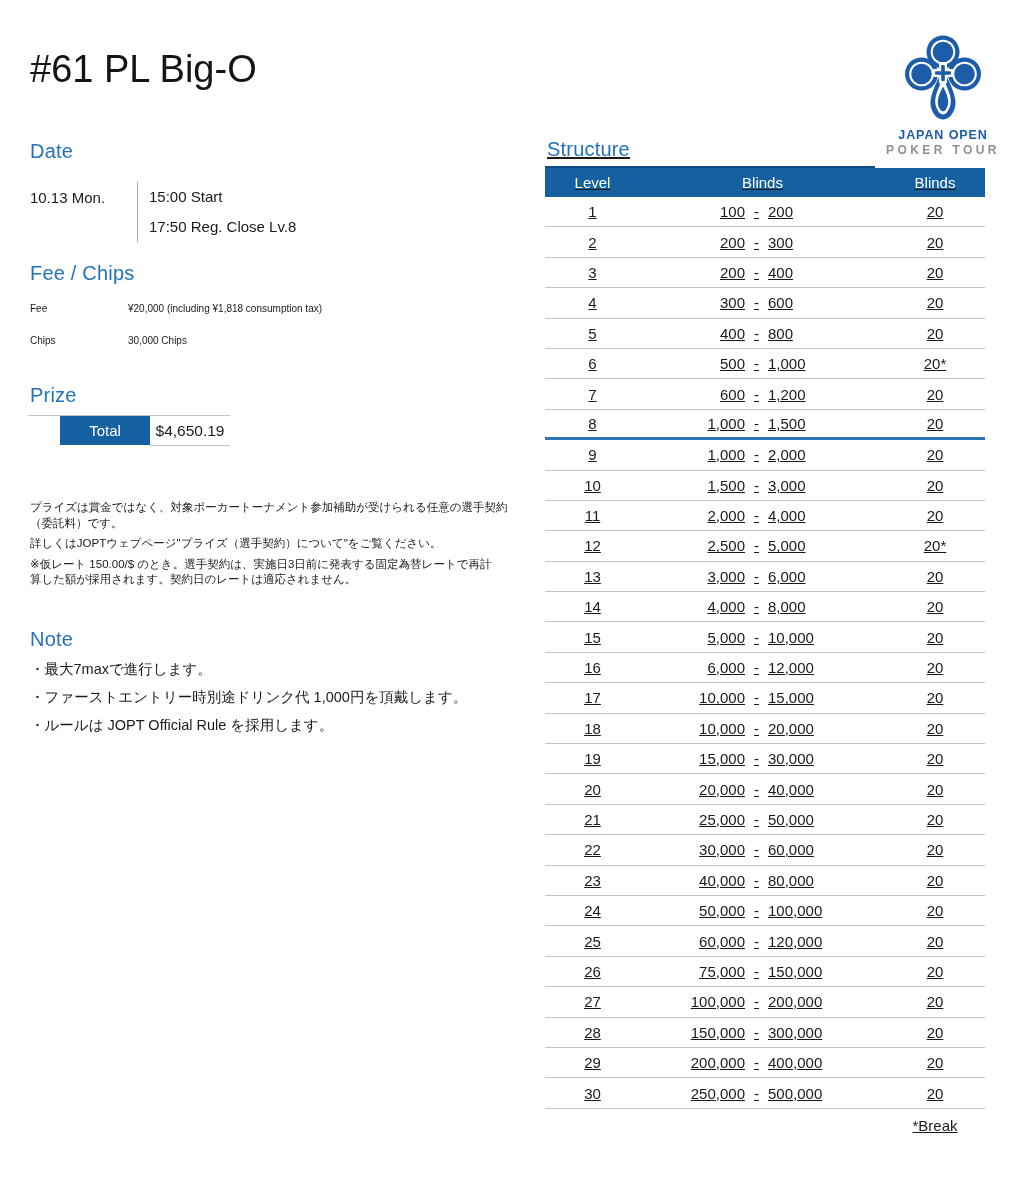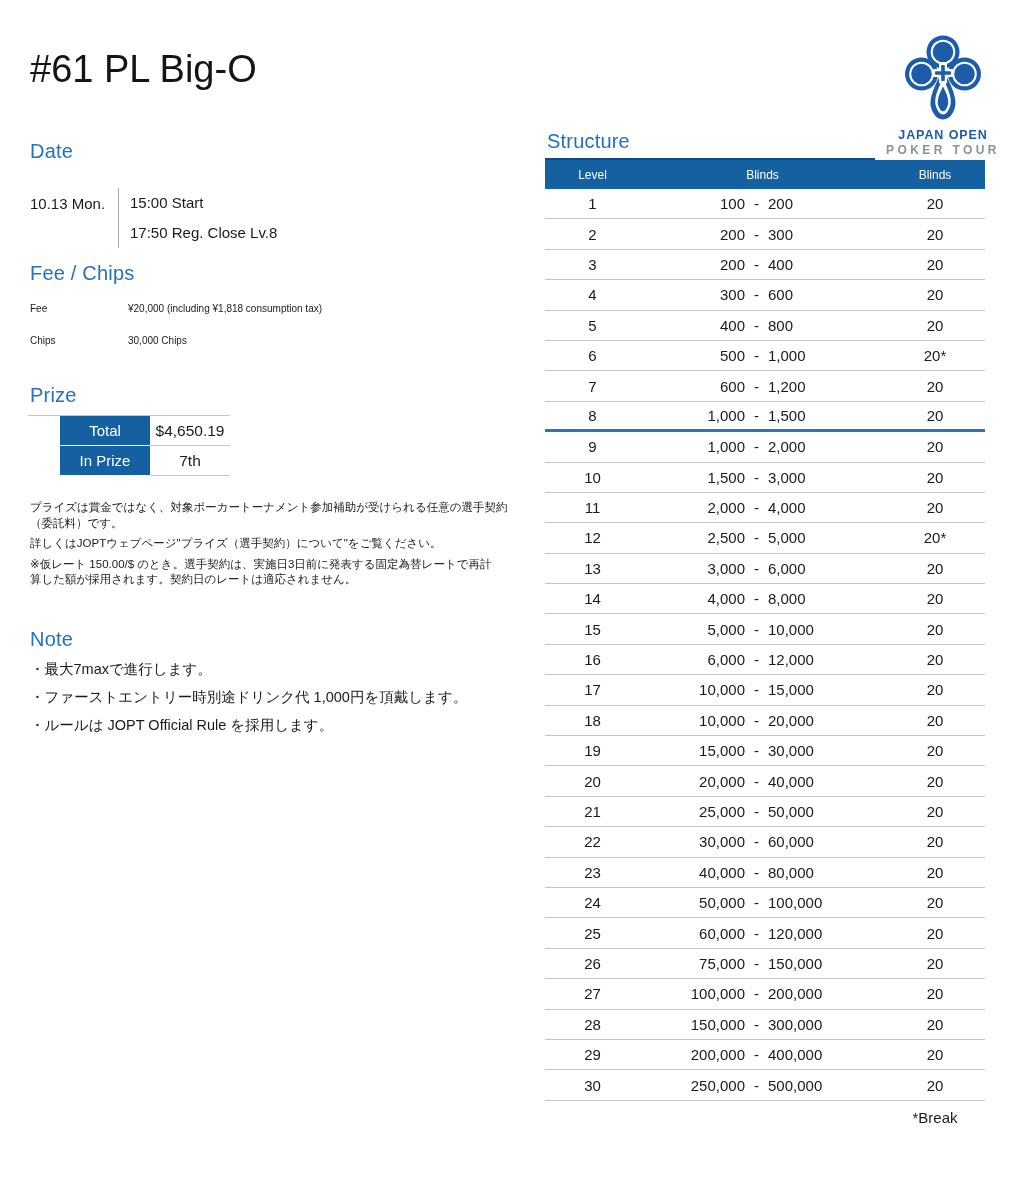--- a/index.html
+++ b/index.html
@@ -30,21 +30,21 @@
   }
 
   
   .logo{position:absolute;left:886px;top:30px;width:114px;text-align:center;}
   .logo svg{display:block;margin:0 auto;}
   .logo-line1{font-size:12.5px;font-weight:bold;color:var(--logo-blue);letter-spacing:0.9px;margin-top:3px;}
   .logo-line2{font-size:12px;font-weight:bold;color:var(--logo-gray);letter-spacing:3.4px;margin-top:1px;}
 
   
   .date-sec{position:absolute;left:30px;top:140px;}
-  .date-body{display:flex;margin-top:25px;}
+  .date-body{display:flex;margin-top:19px;gap:19px;}
   .date-day{width:88px;font-size:15px;padding-top:7px;}
   .date-times{border-left:1px solid #ABABAB;padding-left:11px;}
   .time-line{height:30px;line-height:30px;font-size:15px;}
 
   
   .fee-sec{position:absolute;left:30px;top:262px;}
   .kv-rows{margin-top:8px;}
   .kv-row{display:flex;height:32px;line-height:32px;font-size:10px;}
   .kv-label{width:98px;}
 
@@ -64,28 +64,28 @@
   .disclaimer{position:absolute;left:30px;top:500px;width:492px;font-size:11.5px;line-height:15.5px;}
   .disc-par{margin-bottom:5px;}
   .disc-line{white-space:nowrap;}
 
   
   .note-sec{position:absolute;left:30px;top:628px;}
   .note-items{margin-top:4px;}
   .note-line{font-size:14.5px;line-height:28px;white-space:nowrap;}
 
   
-  .structure-sec{position:absolute;left:545px;top:130px;width:440px;}
+  .structure-sec{position:absolute;left:545px;top:138px;width:440px;text-decoration:underline;}
   .structure-heading{margin:0 0 7px 2px;}
   .s-table{width:440px;position:relative;}
   .s-topline{position:absolute;top:-2px;left:0;width:330px;height:2px;background:#0E4C86;}
   .s-header{
     display:grid;grid-template-columns:95px 245px 100px;
     height:29px;background:var(--table-blue);color:#fff;
-    font-size:12px;align-items:center;text-align:center;
+    font-size:15px;align-items:center;text-align:center;
   }
   .s-body .s-row{
     display:grid;grid-template-columns:95px 105px 23px 117px 100px;
     height:30.4px;align-items:center;font-size:15px;
     border-bottom:1px solid var(--border-gray);
   }
   .s-body .s-row.reg-close{border-bottom:3px solid var(--regclose-blue);}
   .c{white-space:nowrap;}
   .c.level{text-align:center;}
   .c.sb{text-align:right;}
@@ -161,24 +161,20 @@
       </div>
   </div>
 
   <div class="prize-sec">
     <div class="section-heading prize-heading">Prize</div>
     <div class="prize-table">
         <div class="prize-row">
           <div class="prize-label">Total</div>
           <div class="prize-value">$4,650.19</div>
         </div>
-        <div class="prize-row">
-          <div class="prize-label">In Prize</div>
-          <div class="prize-value">7th</div>
-        </div>
       </div>
   </div>
 
   <div class="disclaimer">
       <div class="disc-par">
         <div class="disc-line">プライズは賞金ではなく、対象ポーカートーナメント参加補助が受けられる任意の選手契約</div>
         <div class="disc-line">（委託料）です。</div>
       </div>
       <div class="disc-par">
         <div class="disc-line">詳しくはJOPTウェブページ"プライズ（選手契約）について"をご覧ください。</div>

